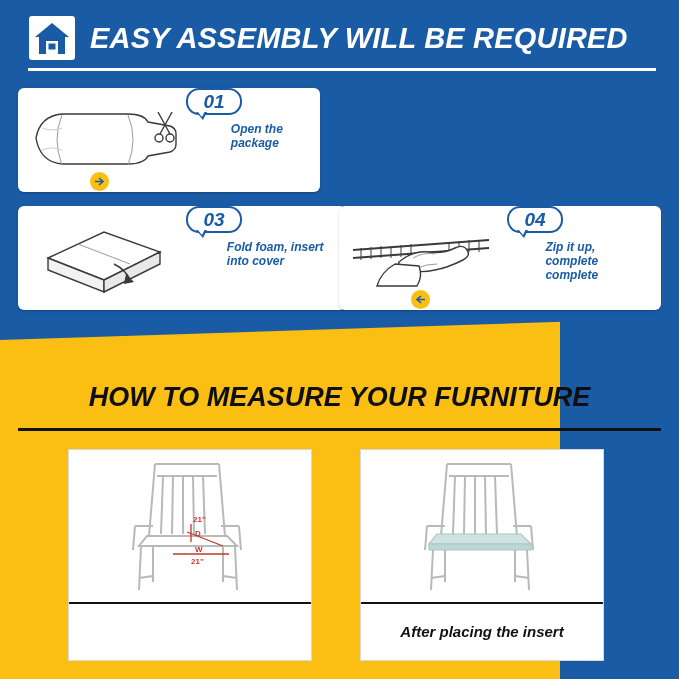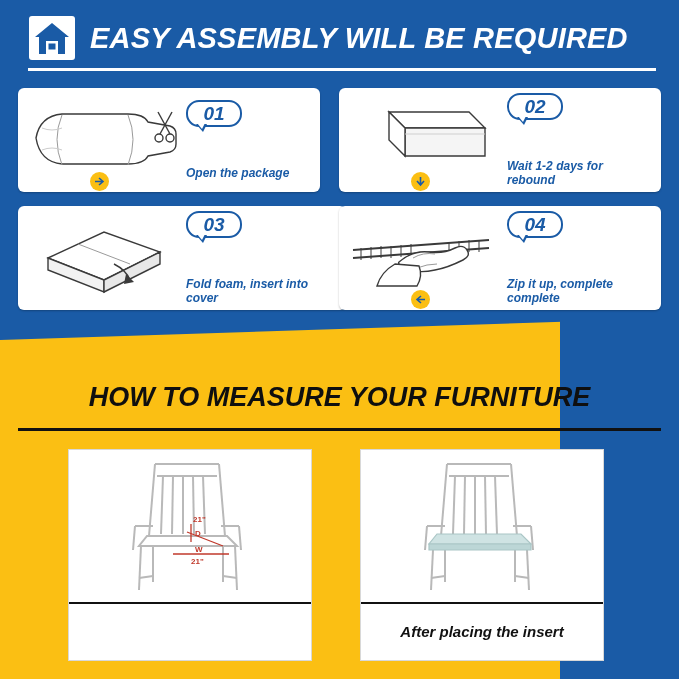--- a/index.html
+++ b/index.html
@@ -74,22 +74,22 @@
     height: 100%;
     overflow: hidden;
   }
   .card-text {
     position: absolute;
     left: 168px;
     top: 0;
     right: 8px;
     bottom: 0;
     display: flex;
-    flex-direction: column;
-    justify-content: center;
+    flex-direction: row;
+    justify-content: space-between;
   }
   .step-badge {
     display: inline-block;
     position: relative;
     width: 60px;
     height: 30px;
     margin-bottom: 2px;
   }
   .step-badge .bubble {
     position: absolute;
@@ -268,44 +268,20 @@
         </div>
         <div class="step-label">Open the package</div>
       </div>
       <div class="arrow-badge" style="left:72px; top:84px;">
         <svg width="11" height="11" viewBox="0 0 11 11">
             <path d="M1 5.5 H8 M5 2 L9 5.5 L5 9" stroke="#1a5ba6" stroke-width="1.6" fill="none"></path>
           </svg>
       </div>
     </div>
 
-    <div class="card" id="card-02" style="left:339px; top:88px; width:322px; height:104px;">
-      <div class="card-img">
-        <svg width="165" height="104" viewBox="0 0 165 104">
-          <path d="M50 24 L130 24 L146 40 L66 40 Z" fill="#ffffff" stroke="#3a3a3a" stroke-width="1.4"></path>
-          <path d="M66 40 L146 40 L146 68 L66 68 Z" fill="#f5f5f5" stroke="#3a3a3a" stroke-width="1.4"></path>
-          <path d="M50 24 L50 52 L66 68 L66 40 Z" fill="#ffffff" stroke="#3a3a3a" stroke-width="1.4"></path>
-          <path d="M66 46 L146 46" stroke="#cfcfcf" stroke-width="1"></path>
-        </svg>
-      </div>
-      <div class="card-text">
-        <div class="step-badge">
-          <span class="bubble"></span>
-          <span class="tail"></span>
-          <span class="tail-inner"></span>
-          <span class="step-num">02</span>
-        </div>
-        <div class="step-label">Wait 1-2 days for rebound</div>
-      </div>
-      <div class="arrow-badge" style="left:72px; top:84px;">
-        <svg width="11" height="11" viewBox="0 0 11 11">
-            <path d="M5.5 1 V8 M2 5 L5.5 9 L9 5" stroke="#1a5ba6" stroke-width="1.6" fill="none"></path>
-          </svg>
-      </div>
-    </div>
 
     <div class="card" id="card-03" style="left:18px; top:206px; width:328px; height:104px;">
       <div class="card-img">
         <svg width="165" height="104" viewBox="0 0 165 104">
           <path d="M30 52 L86 26 L142 46 L86 74 Z" fill="#ffffff" stroke="#3a3a3a" stroke-width="1.4"></path>
           <path d="M30 52 L30 64 L86 86 L86 74 Z" fill="#f2f2f2" stroke="#3a3a3a" stroke-width="1.4"></path>
           <path d="M142 46 L142 58 L86 86 L86 74 Z" fill="#e8e8e8" stroke="#3a3a3a" stroke-width="1.4"></path>
           <path d="M60 38 L112 58" stroke="#9a9a9a" stroke-width="1"></path>
           <path d="M96 58 q12 6 16 16" fill="none" stroke="#3a3a3a" stroke-width="1.4"></path>
           <path d="M108 68 l8 8 l-10 2 z" fill="#3a3a3a"></path>

